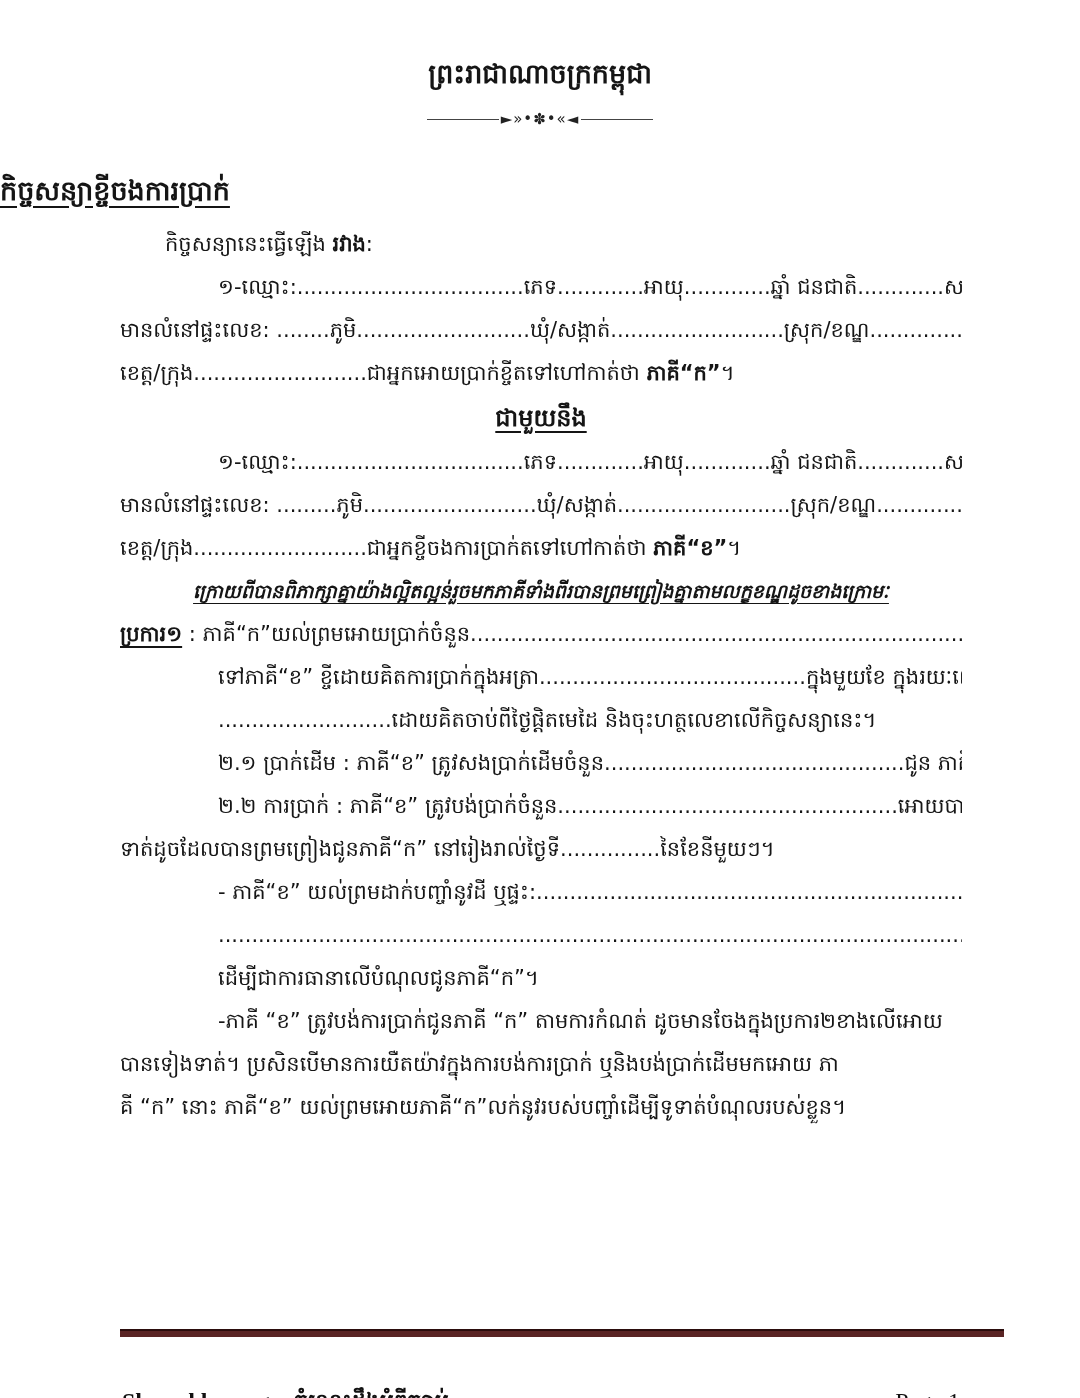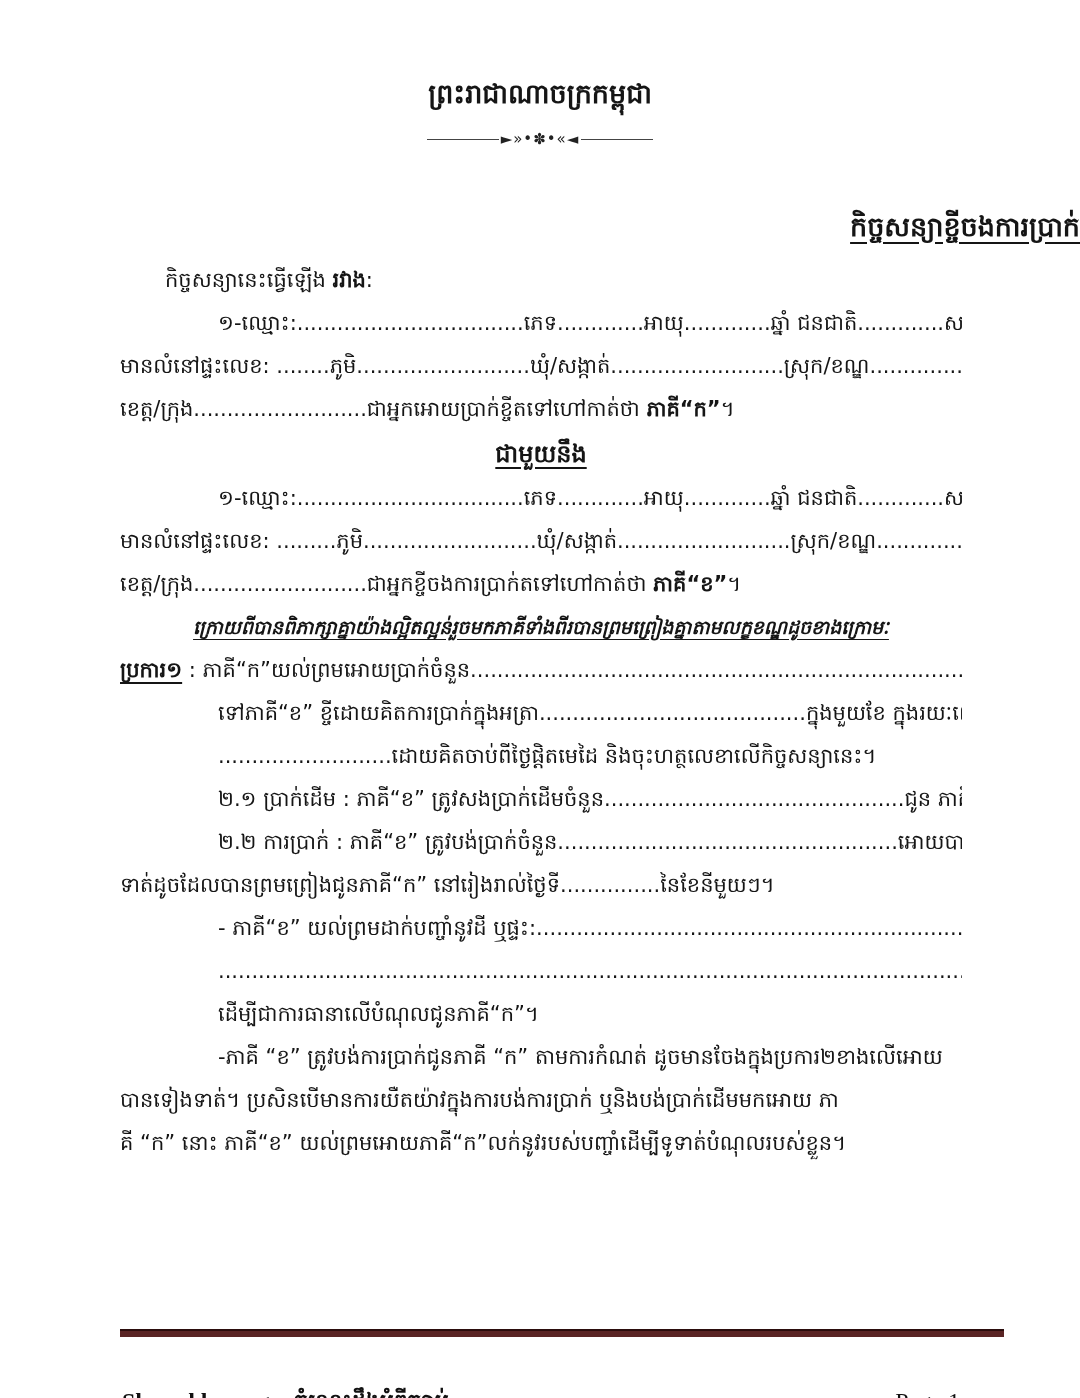--- a/index.html
+++ b/index.html
@@ -1,25 +1,25 @@
 <!DOCTYPE html>
 <html><head>
 <meta charset="utf-8">
 <style>
   html,body{margin:0;padding:0;}
   body{
     width:1080px;height:1398px;background:#ffffff;color:#151515;
     font-family:"DejaVu Sans", sans-serif;position:relative;overflow:hidden;
   }
   .page{position:absolute;inset:0;}
-  .header{ text-align:center;margin-top:72px;font-weight:bold;font-size:27px;line-height:44px; }
+  .header{ text-align:center;margin-top:52px;font-weight:bold;font-size:27px;line-height:44px; }
   .ornament{ display:flex;align-items:center;justify-content:center;margin-top:14px; }
   .orn-line{ width:72px;height:1px;background:#444; }
   .orn-core{ font-size:15px;letter-spacing:1px;padding:0 2px;color:#222; }
-  .title{ text-align:right;margin-top:62px;font-size:27px;font-weight:bold; }
+  .title{ text-align:left;margin-top:46px;font-size:27px;font-weight:bold; }
   .title span{ text-decoration:underline; text-underline-offset:6px; }
   .doc{ margin:10px 118px 0 120px;font-size:21px;line-height:43px; }
   .line{ white-space:nowrap;overflow:hidden; }
   .ind-a{ text-indent:45px; }
   .ind-b{ text-indent:98px; }
   .sect{ text-align:center;font-size:24px;line-height:46px; }
   .agree{ text-align:center;font-size:19px; }
   .b{ font-weight:bold; }
   .u{ text-decoration:underline;text-underline-offset:5px;text-align:right; }
   .i{ font-style:italic; }

